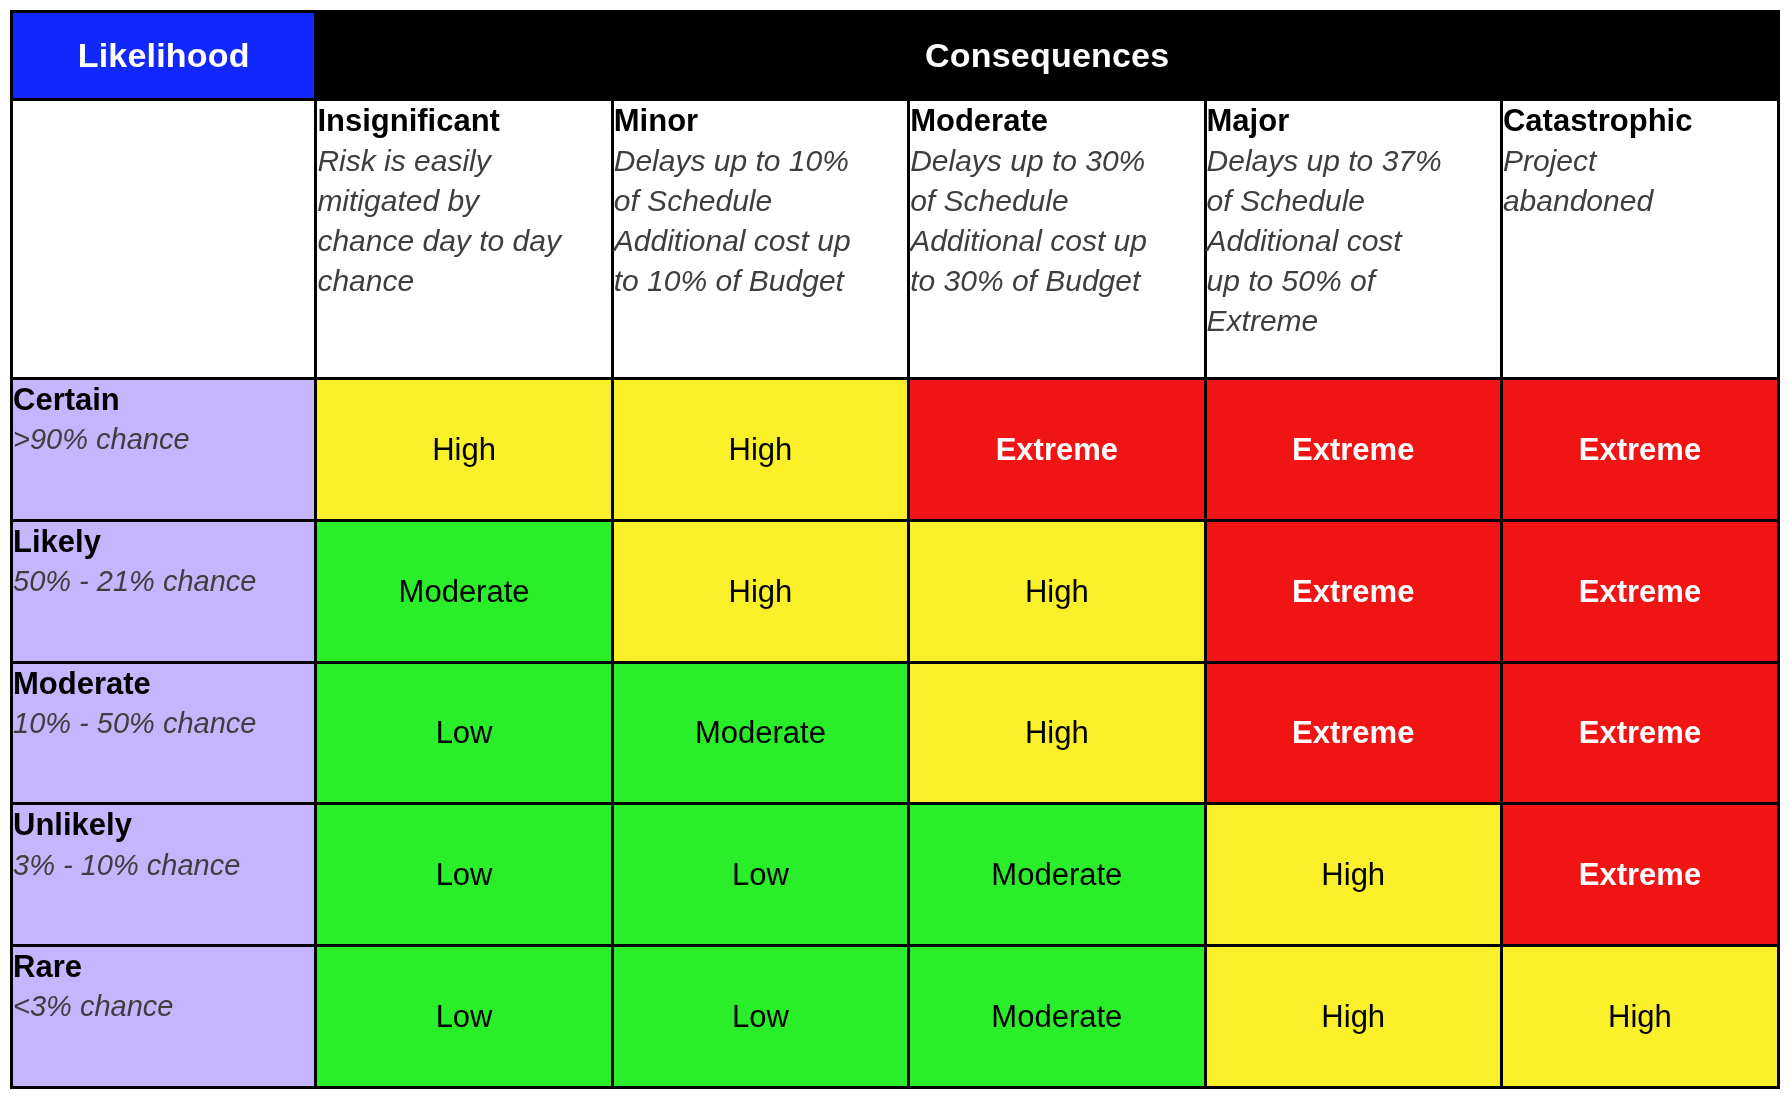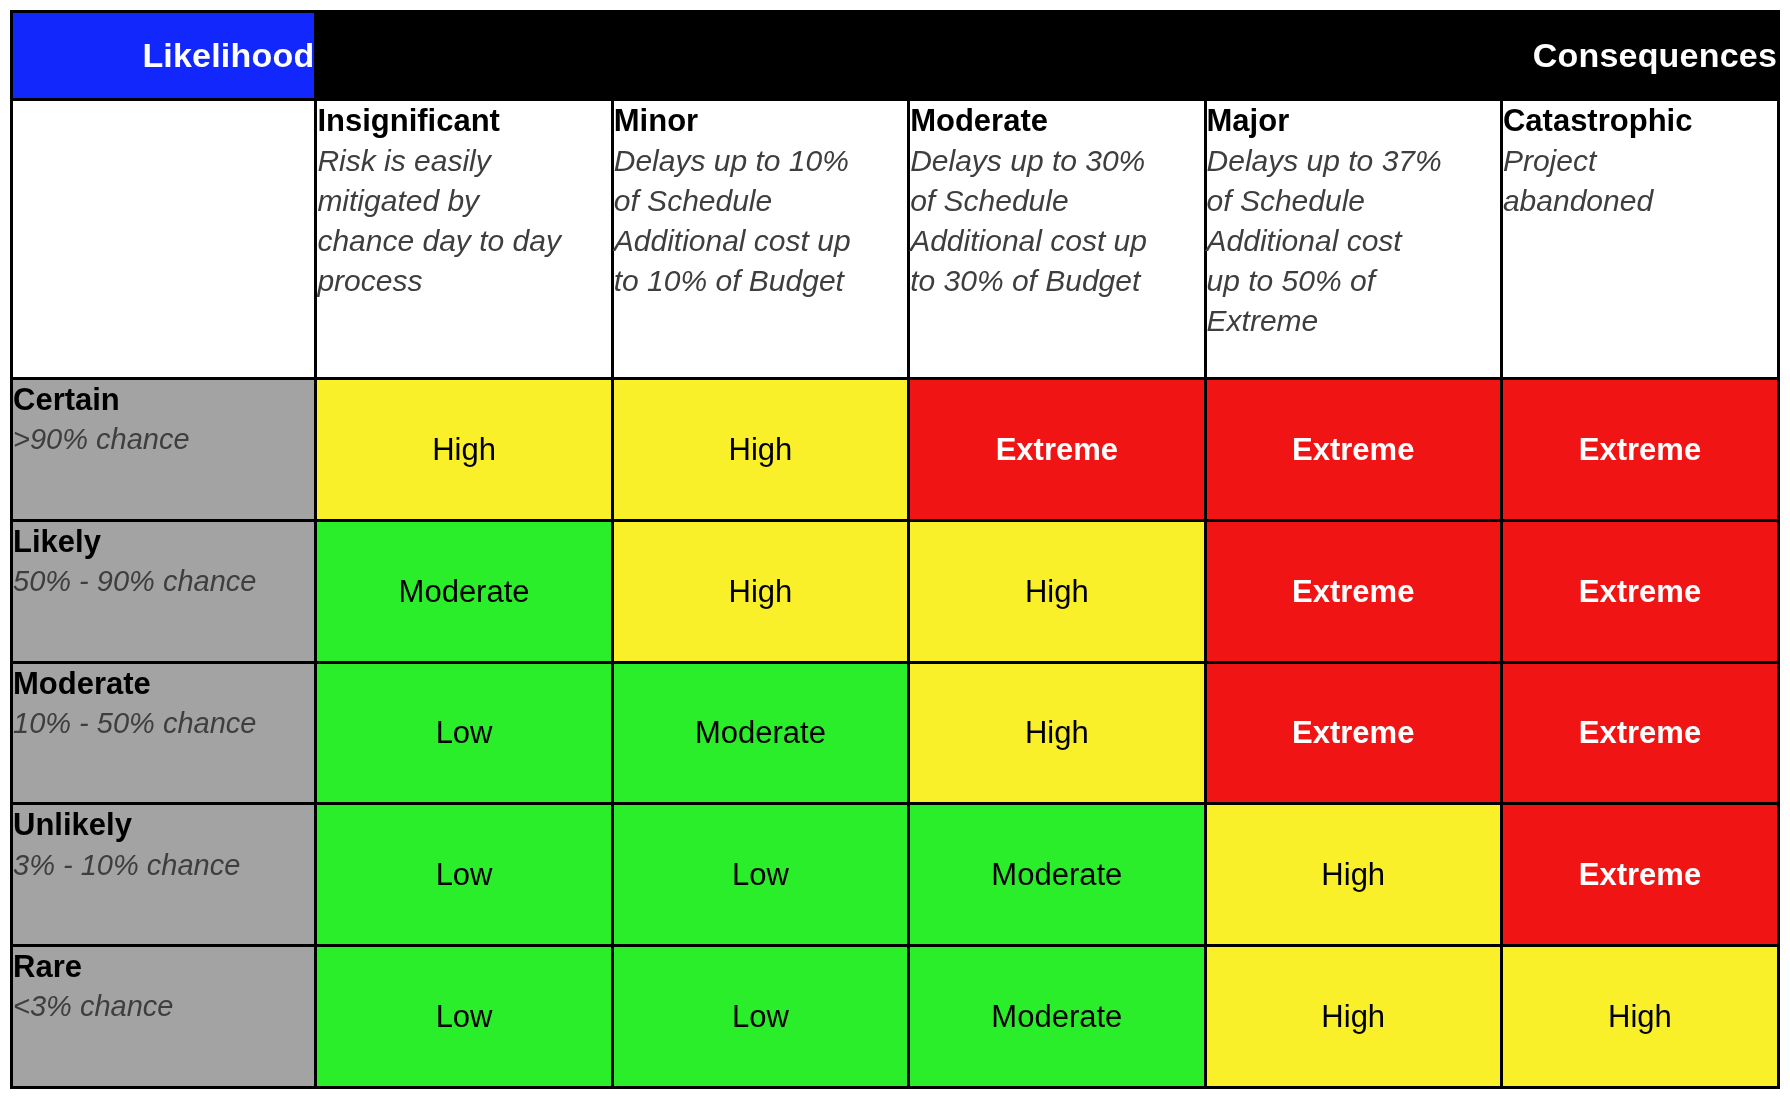--- a/index.html
+++ b/index.html
@@ -47,21 +47,20 @@
     height: 78px;
     text-align: center;
     vertical-align: middle !important;
   }
   .banner-label {
     color: #ffffff;
     font-weight: bold;
     font-size: 34px;
     letter-spacing: 0.2px;
     line-height: 1;
-    text-align: right;
   }
 
   
   .defs-row td { height: 248px; }
   .def-cell { padding: 7px 6px 6px 9px; margin-left: 41px; }
   .def-title {
     font-weight: bold;
     font-size: 31px;
     color: #000000;
     line-height: 1.28;
@@ -75,21 +74,21 @@
     margin-top: 1px;
   }
   .def-body div { white-space: nowrap; }
 
   
   .corner-cell { background: #ffffff; }
 
   
   .like-cell {
     padding: 6px 6px 6px 9px;
-    background: #a3a3a3;
+    background: #c4b5fd;
   }
   .like-title {
     font-weight: bold;
     font-size: 31px;
     color: #000000;
     line-height: 1.3;
     white-space: nowrap;
   }
   .like-sub {
     font-style: italic;
@@ -135,21 +134,21 @@
       </tr>
 
       <tr class="defs-row">
         <td class="corner-cell"></td>
         <td class="def-cell">
           <div class="def-title">Insignificant</div>
           <div class="def-body">
             <div>Risk is easily</div>
             <div>mitigated by</div>
             <div>chance day to day</div>
-            <div>process</div>
+            <div>chance</div>
           </div>
         </td>
         <td class="def-cell">
           <div class="def-title">Minor</div>
           <div class="def-body">
             <div>Delays up to 10%</div>
             <div>of Schedule</div>
             <div>Additional cost up</div>
             <div>to 10% of Budget</div>
           </div>
@@ -190,21 +189,21 @@
         <td class="rating" style="background: rgb(250, 240, 42); color: rgb(0, 0, 0); font-weight: normal;"><span>High</span></td>
         <td class="rating" style="background: rgb(250, 240, 42); color: rgb(0, 0, 0); font-weight: normal;"><span>High</span></td>
         <td class="rating" style="background: rgb(240, 20, 20); color: rgb(255, 255, 255); font-weight: bold;"><span>Extreme</span></td>
         <td class="rating" style="background: rgb(240, 20, 20); color: rgb(255, 255, 255); font-weight: bold;"><span>Extreme</span></td>
         <td class="rating" style="background: rgb(240, 20, 20); color: rgb(255, 255, 255); font-weight: bold;"><span>Extreme</span></td>
       </tr>
 
       <tr class="body-row">
         <td class="like-cell">
           <div class="like-title">Likely</div>
-          <div class="like-sub">50% - 90% chance</div>
+          <div class="like-sub">50% - 21% chance</div>
         </td>
         <td class="rating" style="background: rgb(42, 238, 42); color: rgb(0, 0, 0); font-weight: normal;"><span>Moderate</span></td>
         <td class="rating" style="background: rgb(250, 240, 42); color: rgb(0, 0, 0); font-weight: normal;"><span>High</span></td>
         <td class="rating" style="background: rgb(250, 240, 42); color: rgb(0, 0, 0); font-weight: normal;"><span>High</span></td>
         <td class="rating" style="background: rgb(240, 20, 20); color: rgb(255, 255, 255); font-weight: bold;"><span>Extreme</span></td>
         <td class="rating" style="background: rgb(240, 20, 20); color: rgb(255, 255, 255); font-weight: bold;"><span>Extreme</span></td>
       </tr>
 
       <tr class="body-row">
         <td class="like-cell">

